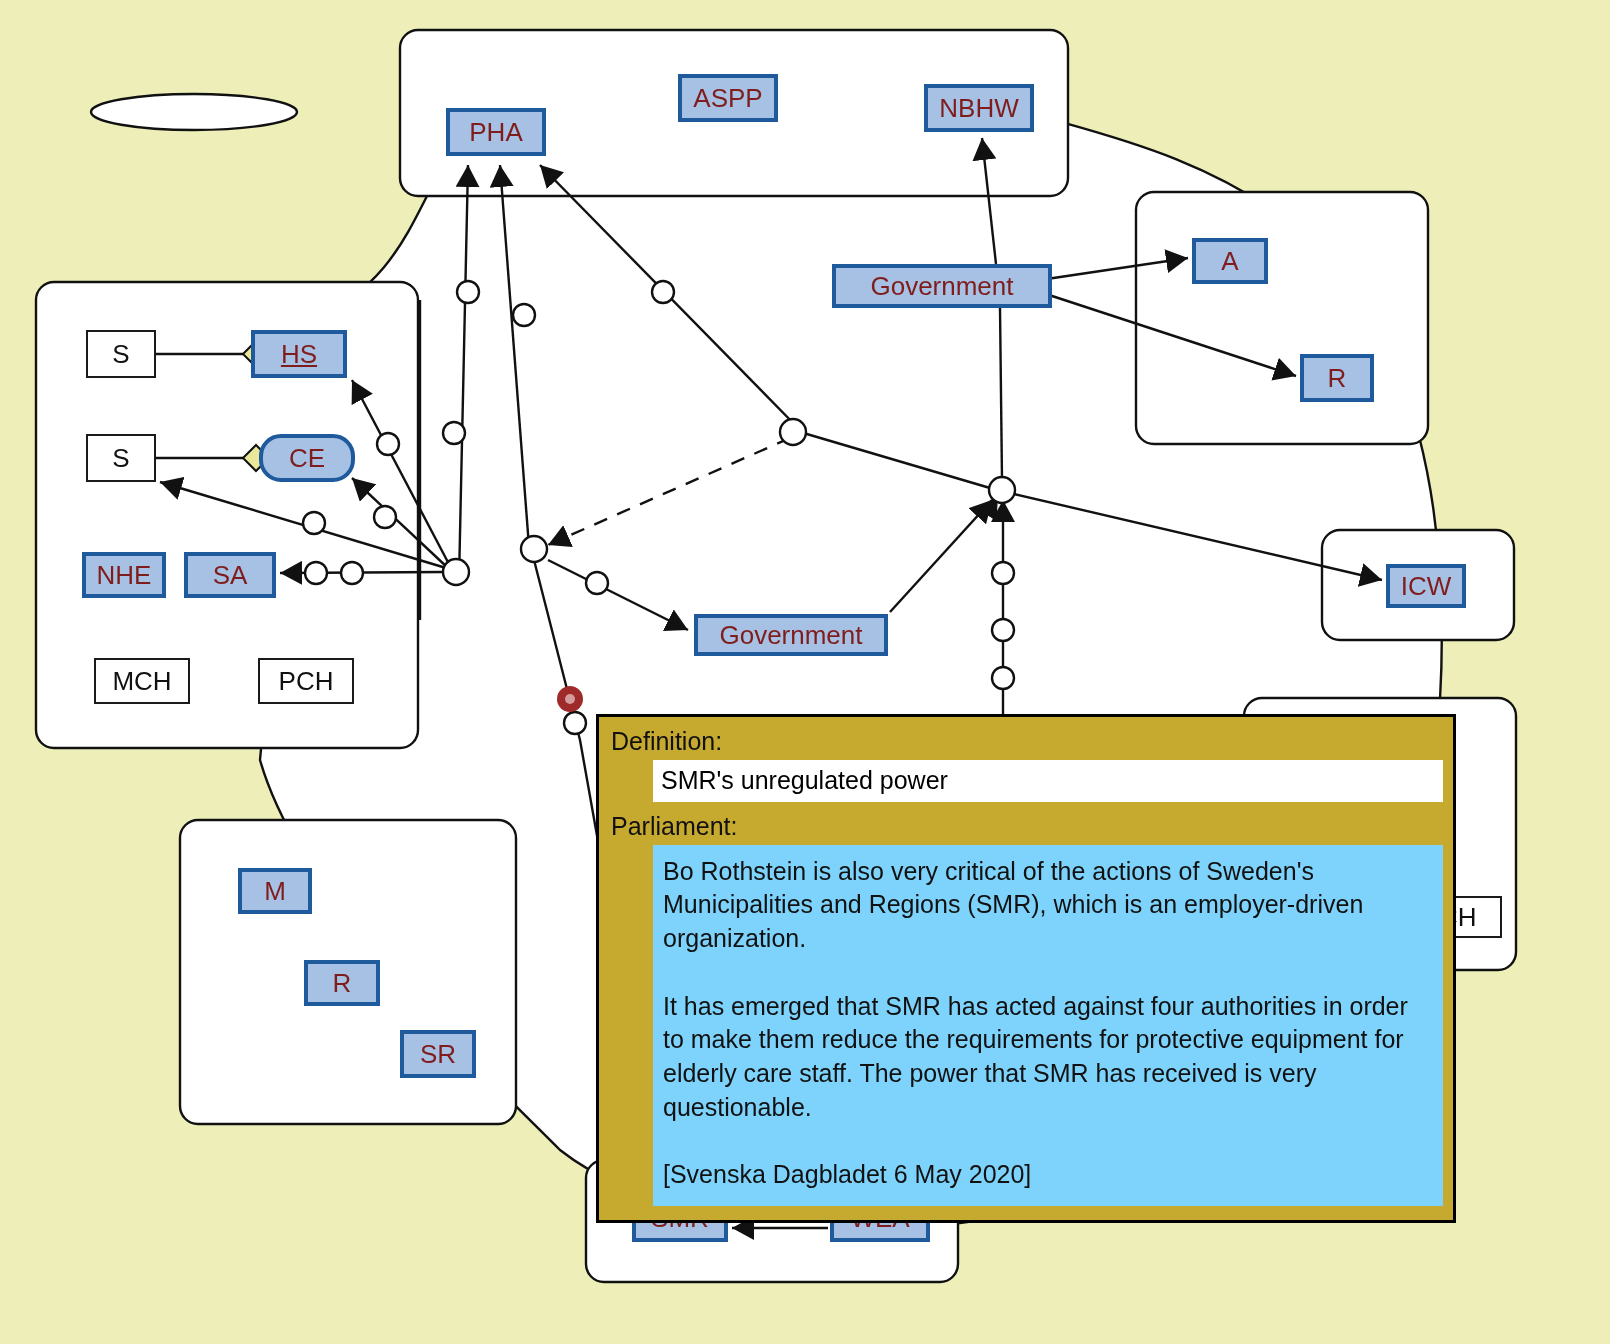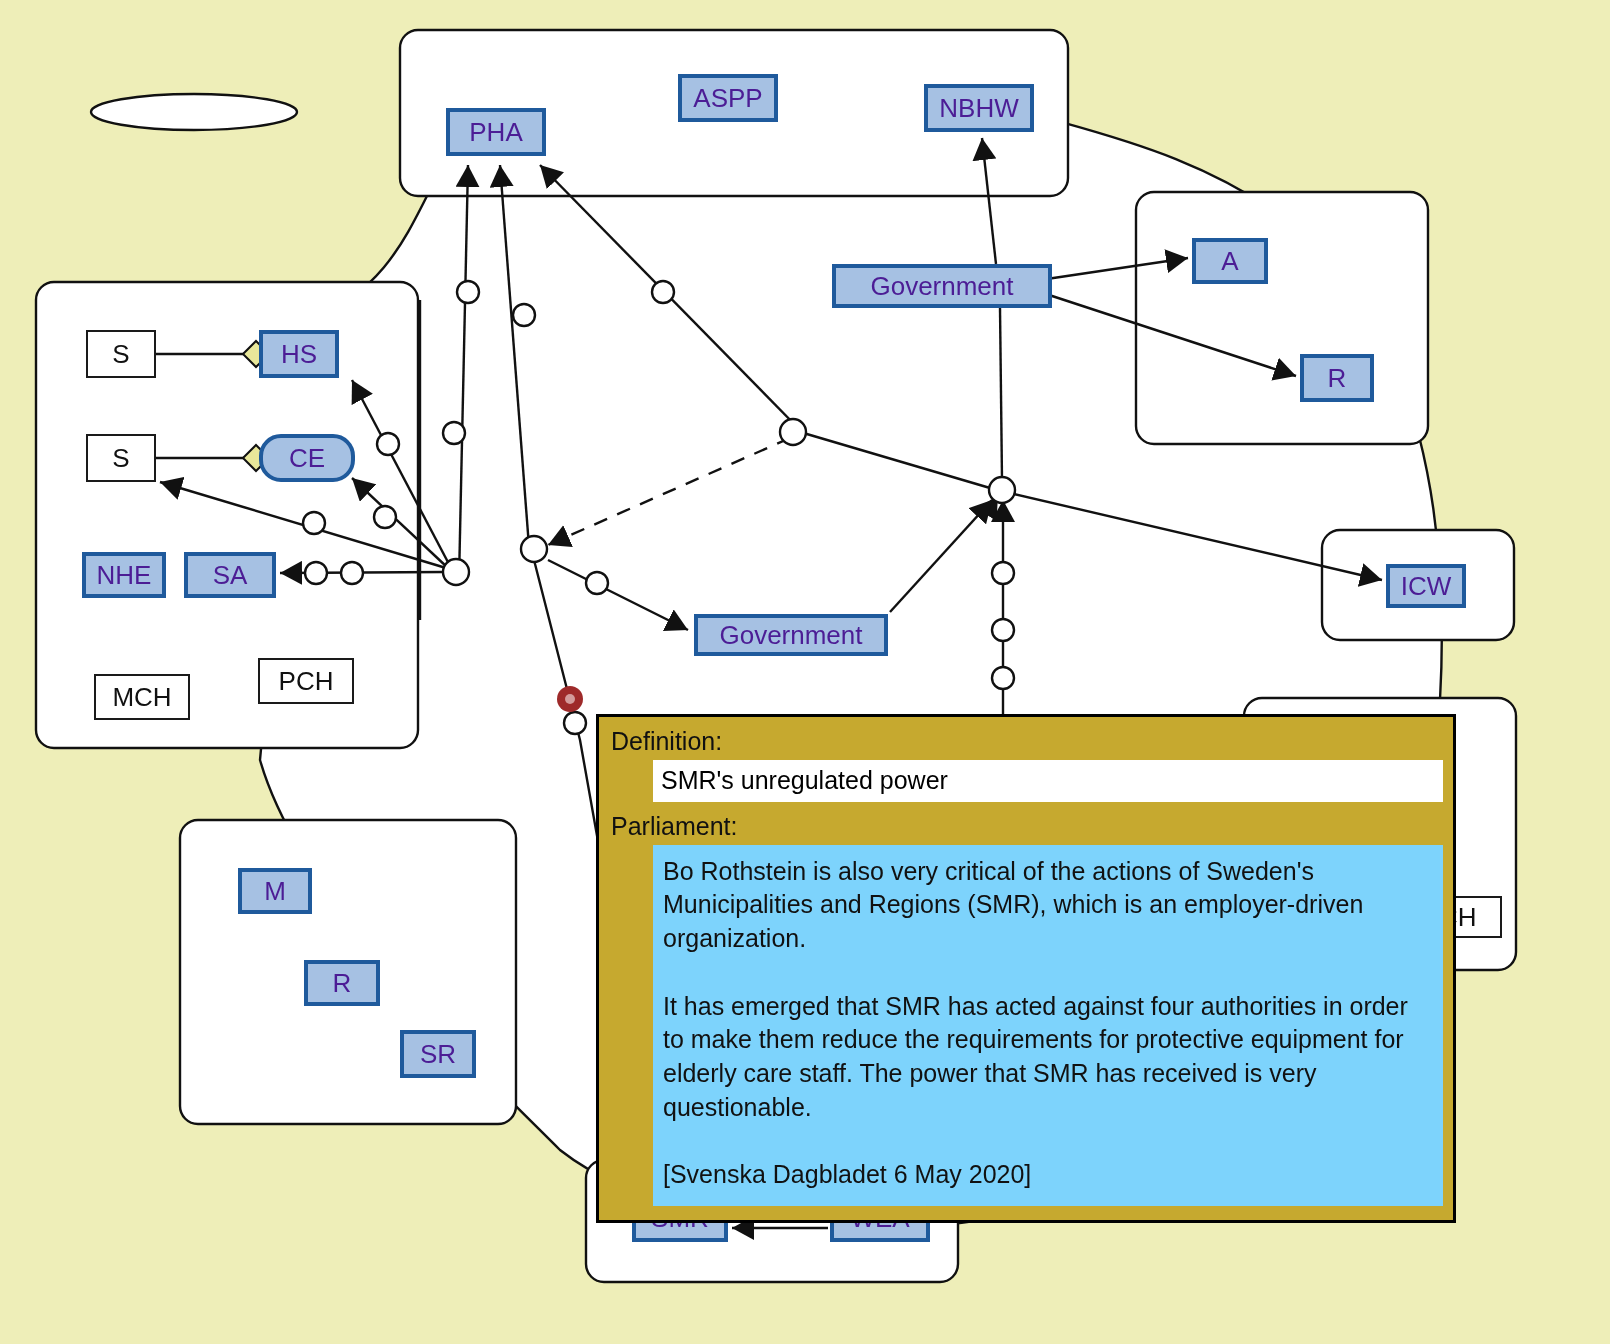--- a/index.html
+++ b/index.html
@@ -63,21 +63,21 @@
     box-sizing: border-box;
     display: flex;
     align-items: center;
     justify-content: center;
     font-family: "Liberation Sans", sans-serif;
     user-select: none;
   }
   .node.blue {
     background: #a6c1e3;
     border: 4px solid #1f5a9c;
-    color: #4c1d95;
+    color: #7f1d1d;
     font-size: 26px;
   }
   .node.plain {
     background: #ffffff;
     border: 2px solid #1a1a1a;
     color: #111111;
     font-size: 26px;
   }
   .node.ghost {
     opacity: 0.22;
@@ -200,36 +200,36 @@
       </div>
       <div class="node blue" style="left: 678px; top: 74px; width: 100px; height: 48px;">
         <span>ASPP</span>
       </div>
       <div class="node blue" style="left: 924px; top: 84px; width: 110px; height: 48px;">
         <span>NBHW</span>
       </div>
       <div class="node plain" style="left: 86px; top: 330px; width: 70px; height: 48px;">
         <span>S</span>
       </div>
-      <div class="node blue" style="left: 259px; top: 330px; width: 80px; height: 48px;">
+      <div class="node blue" style="left: 251px; top: 330px; width: 96px; height: 48px; text-decoration: underline;">
         <span>HS</span>
       </div>
       <div class="node plain" style="left: 86px; top: 434px; width: 70px; height: 48px;">
         <span>S</span>
       </div>
       <div class="node blue" style="left: 259px; top: 434px; width: 96px; height: 48px; border-radius: 22px;">
         <span>CE</span>
       </div>
       <div class="node blue" style="left: 82px; top: 552px; width: 84px; height: 46px;">
         <span>NHE</span>
       </div>
       <div class="node blue" style="left: 184px; top: 552px; width: 92px; height: 46px;">
         <span>SA</span>
       </div>
-      <div class="node plain" style="left: 94px; top: 658px; width: 96px; height: 46px; margin-top: 16px;">
+      <div class="node plain" style="left: 94px; top: 658px; width: 96px; height: 46px;">
         <span>MCH</span>
       </div>
       <div class="node plain" style="left: 258px; top: 658px; width: 96px; height: 46px;">
         <span>PCH</span>
       </div>
       <div class="node blue" style="left: 832px; top: 264px; width: 220px; height: 44px;">
         <span>Government</span>
       </div>
       <div class="node blue" style="left: 1192px; top: 238px; width: 76px; height: 46px;">
         <span>A</span>

